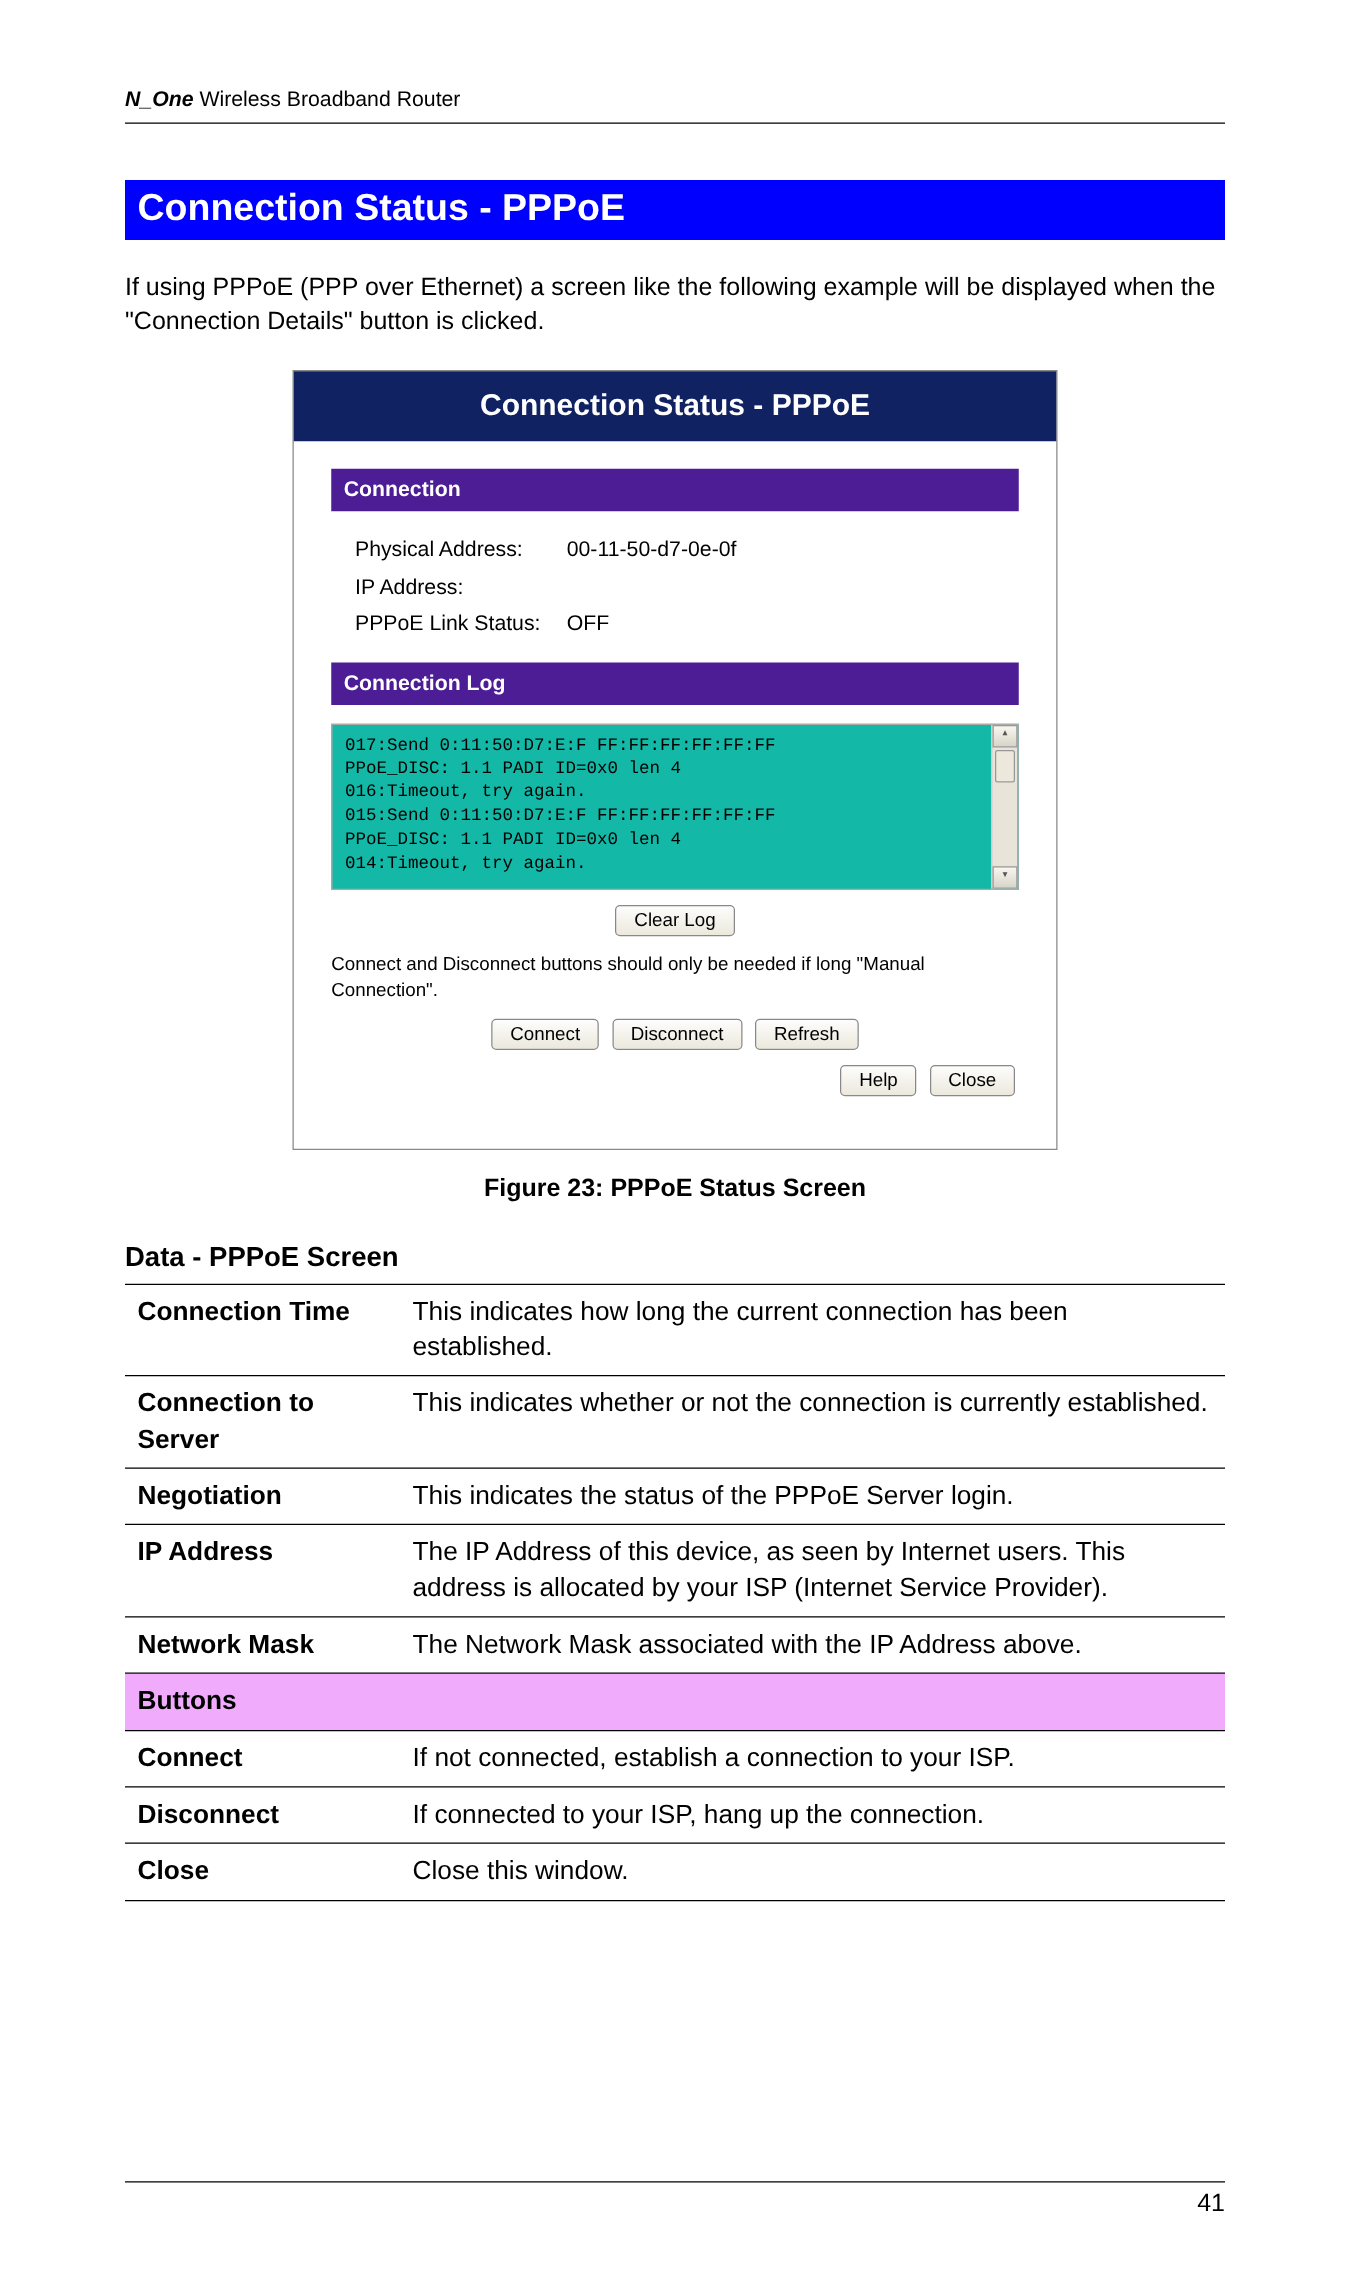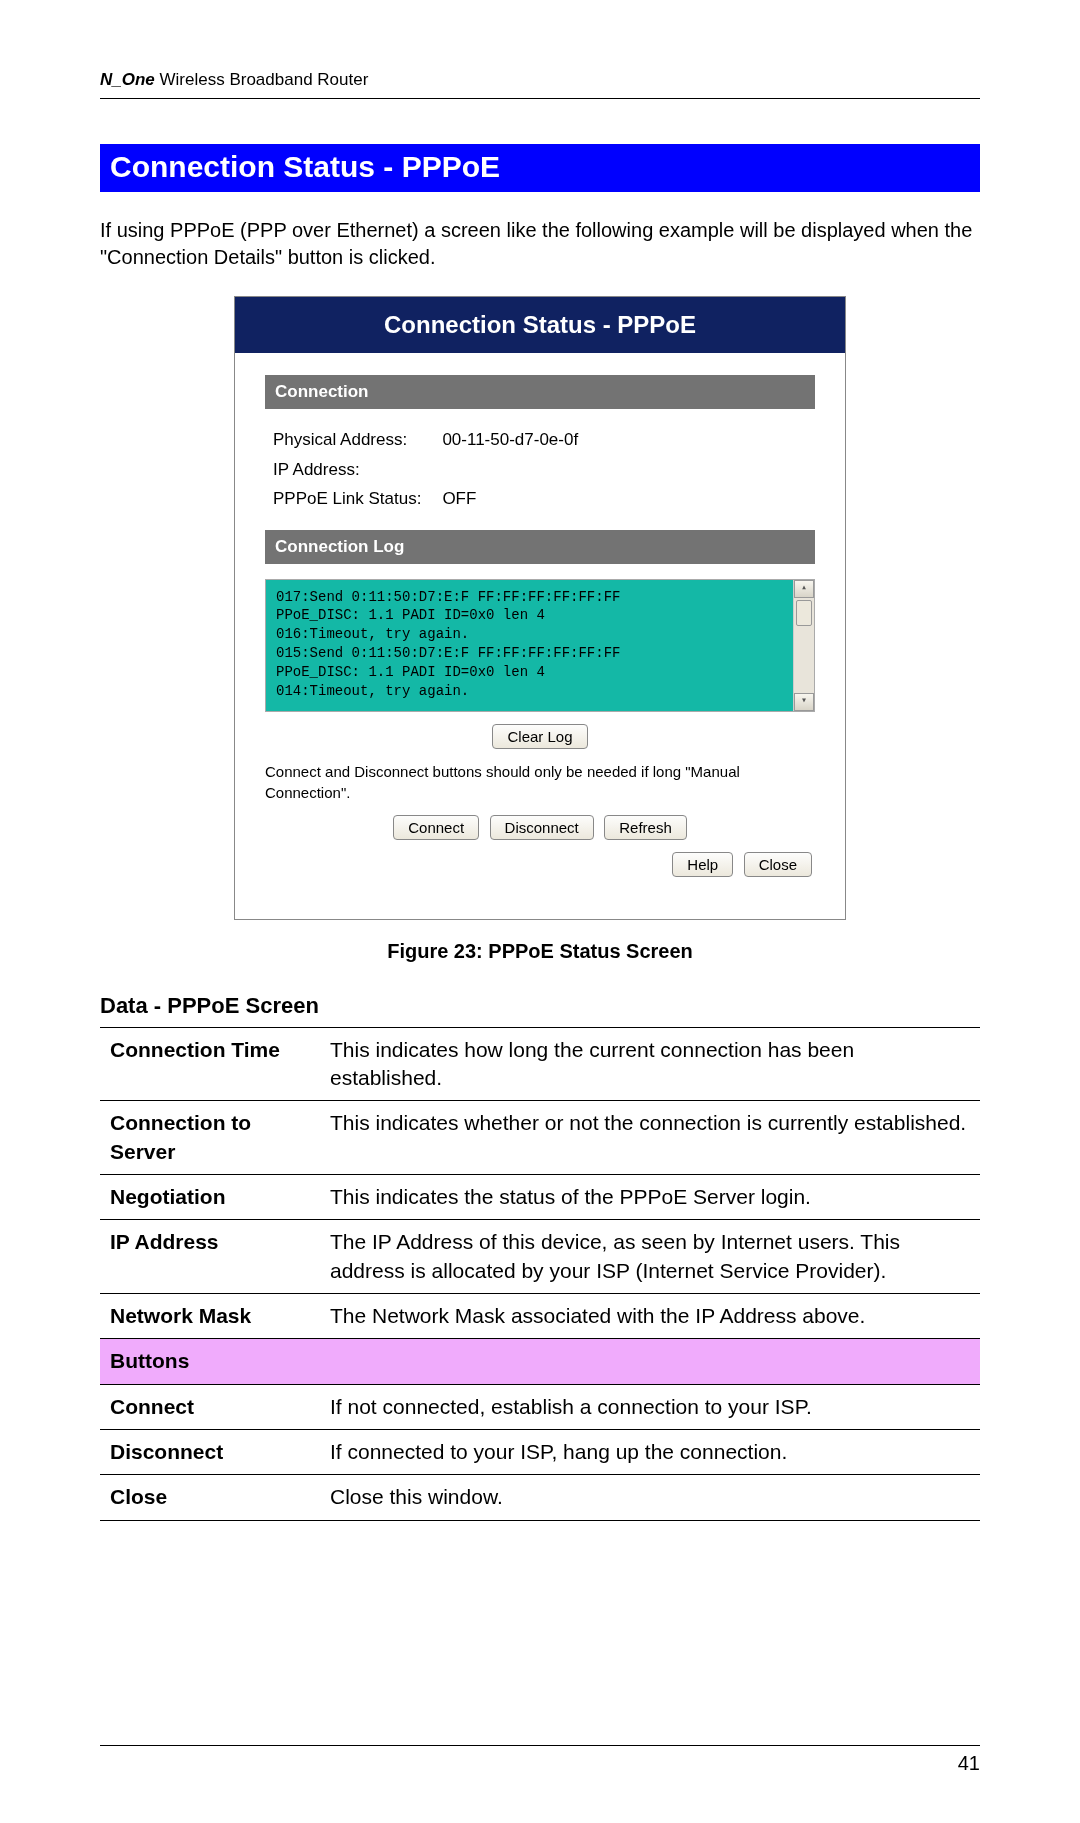--- a/index.html
+++ b/index.html
@@ -55,34 +55,34 @@
     font-family: Verdana, Arial, sans-serif;
     font-size: 24px;
     font-weight: bold;
     text-align: center;
     padding: 14px 0;
   }
   .ss-body {
     padding: 22px 30px 30px 30px;
   }
   .panel-head {
-    background: #737373;
+    background: #4c1d95;
     color: #fff;
     font-family: Verdana, Arial, sans-serif;
     font-weight: bold;
     font-size: 17px;
     padding: 7px 10px;
     margin-bottom: 15px;
   }
   .conn-table {
     font-family: Arial, sans-serif;
     font-size: 17px;
     line-height: 1.5;
     margin-bottom: 15px;
-    margin-left: 5px;
+    margin-left: 16px;
   }
   .conn-table td { padding-right: 18px; vertical-align: top;}
   .log-box {
     border: 1px solid #aaa;
     background: #14b8a6;
     font-family: "Courier New", monospace;
     font-size: 14px;
     padding: 8px 10px;
     height: 115px;
     overflow: hidden;

